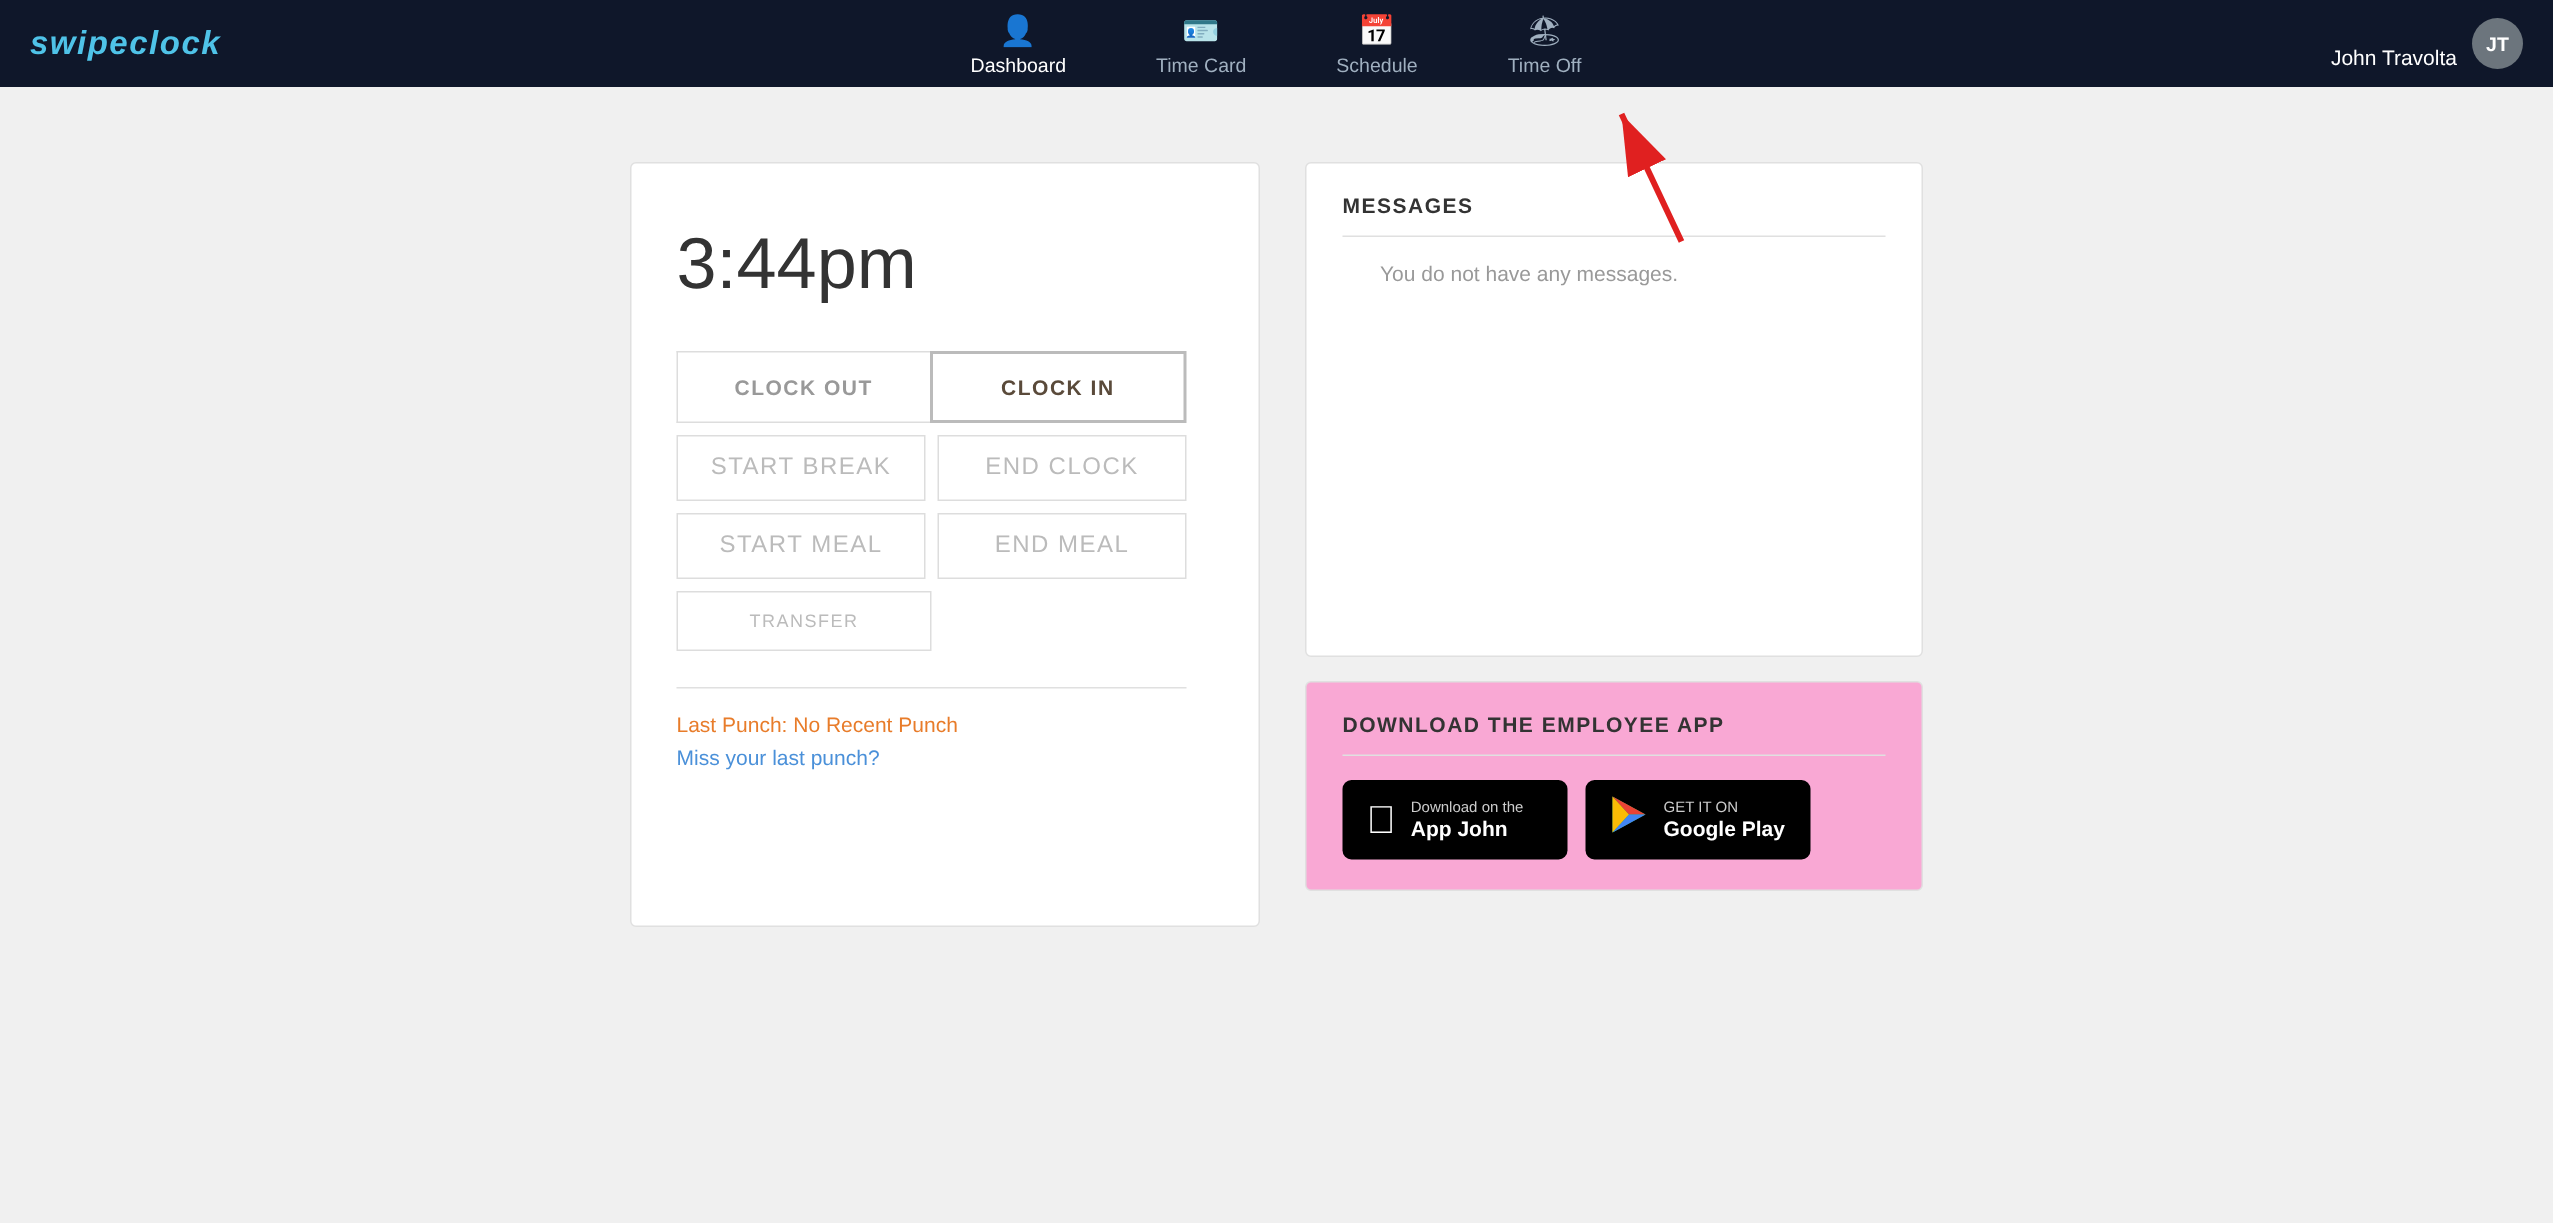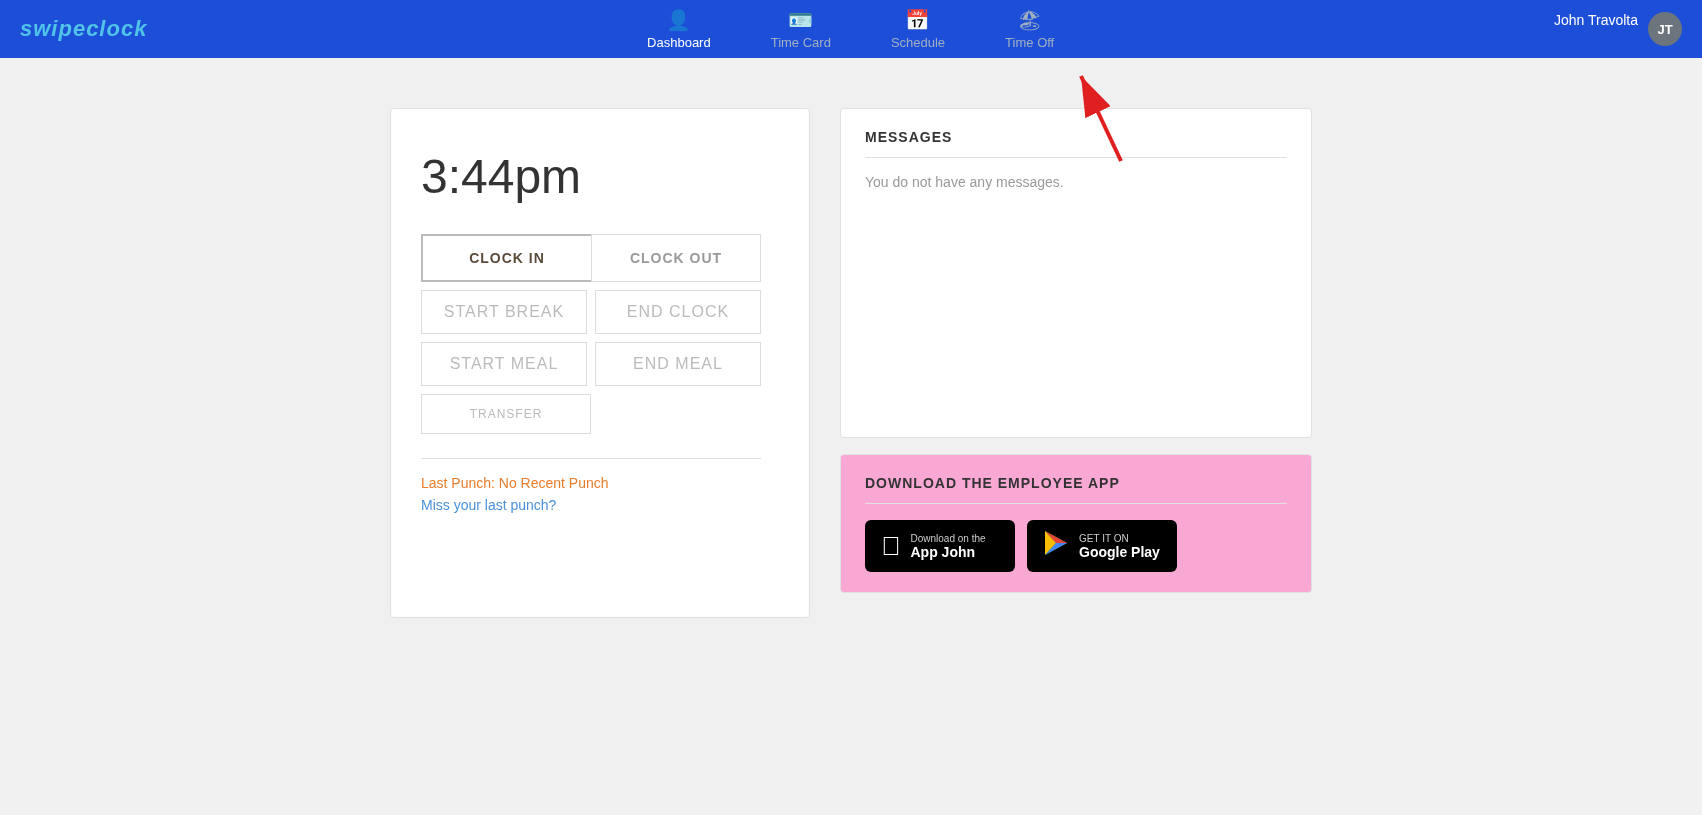--- a/index.html
+++ b/index.html
@@ -1,20 +1,20 @@
 <!DOCTYPE html>
 <html><head>
   <meta charset="utf-8">
   <style>
     * { box-sizing: border-box; margin: 0; padding: 0; }
     body { font-family: Arial, sans-serif; background: #f0f0f0; min-height: 815px; }
 
     
     .navbar {
-      background: #1d4ed8;
+      background: #0f172a;
       display: flex;
       align-items: center;
       height: 58px;
       padding: 0 20px;
       position: relative;
     }
     .navbar-brand {
       color: #4fc3e8;
       font-size: 22px;
       font-style: italic;
@@ -36,21 +36,21 @@
       color: #a0b0c0;
       cursor: pointer;
       font-size: 13px;
       gap: 3px;
       padding: 4px 10px;
     }
     .nav-item.active { color: #fff; }
     .nav-item .nav-icon { font-size: 20px; }
     .navbar-user {
       display: flex;
-      align-items: flex-start;
+      align-items: flex-end;
       gap: 10px;
       color: #fff;
       font-size: 14px;
       flex-shrink: 0;
     }
     .user-avatar {
       width: 34px;
       height: 34px;
       border-radius: 50%;
       background: #6c757d;
@@ -171,21 +171,21 @@
       color: #4a90d9;
       cursor: pointer;
       text-decoration: none;
     }
 
     
     .right-panel {
       display: flex;
       flex-direction: column;
       gap: 16px;
-      width: 472px;
+      width: 412px;
     }
 
     
     .messages-card {
       background: #fff;
       border: 1px solid #e0e0e0;
       border-radius: 4px;
       padding: 20px 24px;
       min-height: 330px;
     }
@@ -197,20 +197,21 @@
       margin-bottom: 12px;
     }
     .card-divider {
       border: none;
       border-top: 1px solid #e0e0e0;
       margin-bottom: 16px;
     }
     .no-messages {
       font-size: 14px;
       color: #999;
+      margin-left: 25px;
     }
 
     
     .download-card {
       background: #f9a8d4;
       border: 1px solid #e0e0e0;
       border-radius: 4px;
       padding: 20px 24px;
     }
     .app-buttons {
@@ -283,22 +284,22 @@
     </svg>
   </div>
 </div>
 
 <div class="main-content">
 
   <div class="clock-card">
     <div class="clock-time">3:44pm</div>
 
     <div class="clock-buttons-row">
+      <button class="btn-clock">CLOCK OUT</button>
       <button class="btn-clock active">CLOCK IN</button>
-      <button class="btn-clock">CLOCK OUT</button>
     </div>
 
     <div class="break-meal-row">
       <button class="btn-secondary">START BREAK</button>
       <button class="btn-secondary">END CLOCK</button>
     </div>
 
     <div class="break-meal-row">
       <button class="btn-secondary">START MEAL</button>
       <button class="btn-secondary">END MEAL</button>

